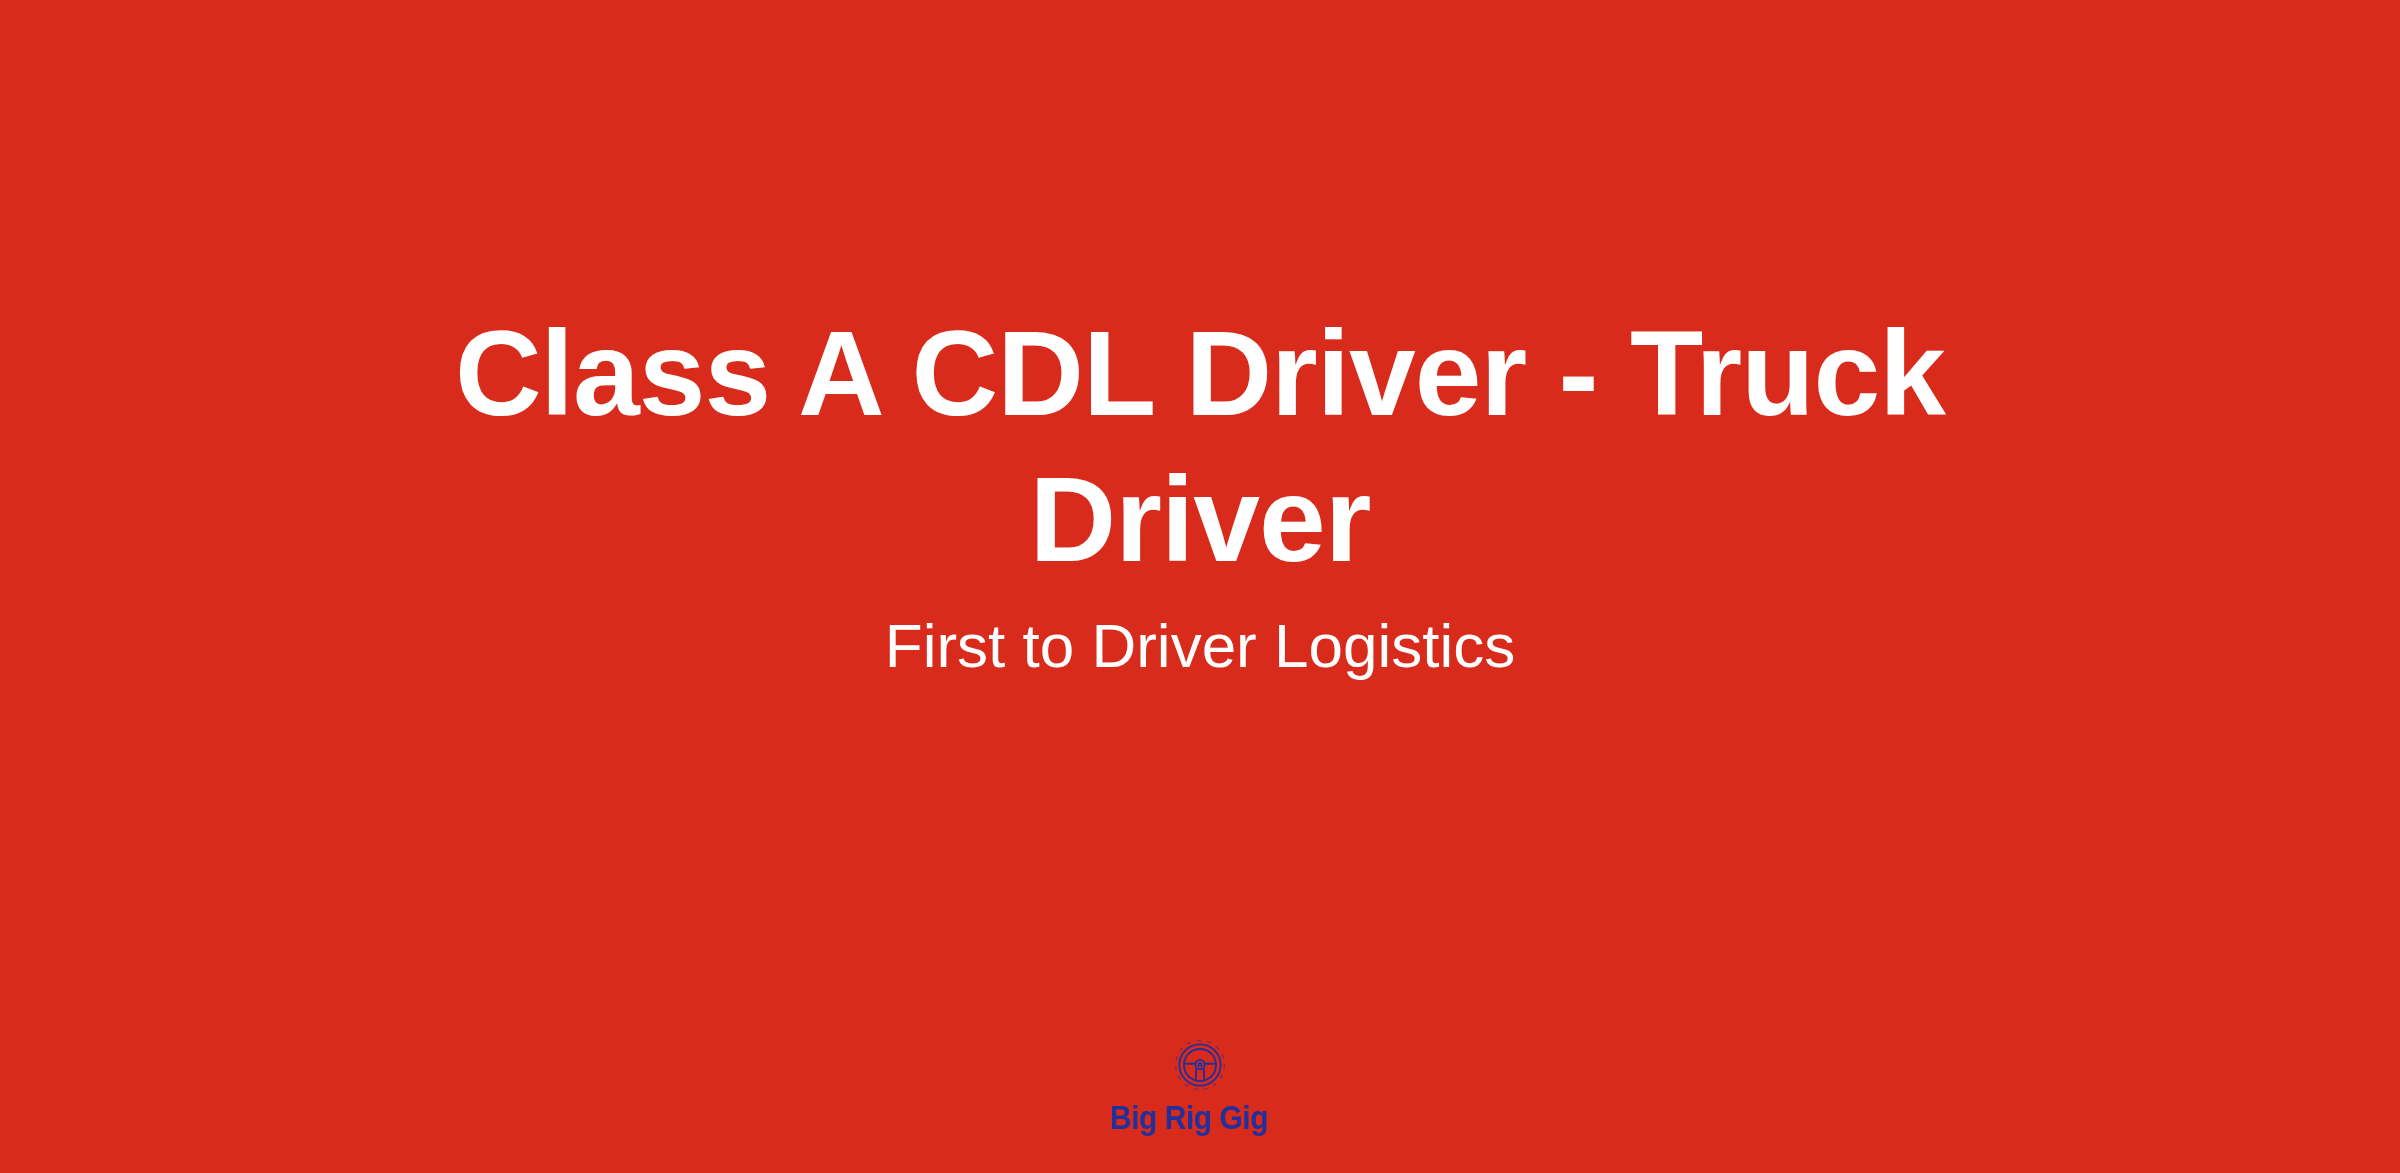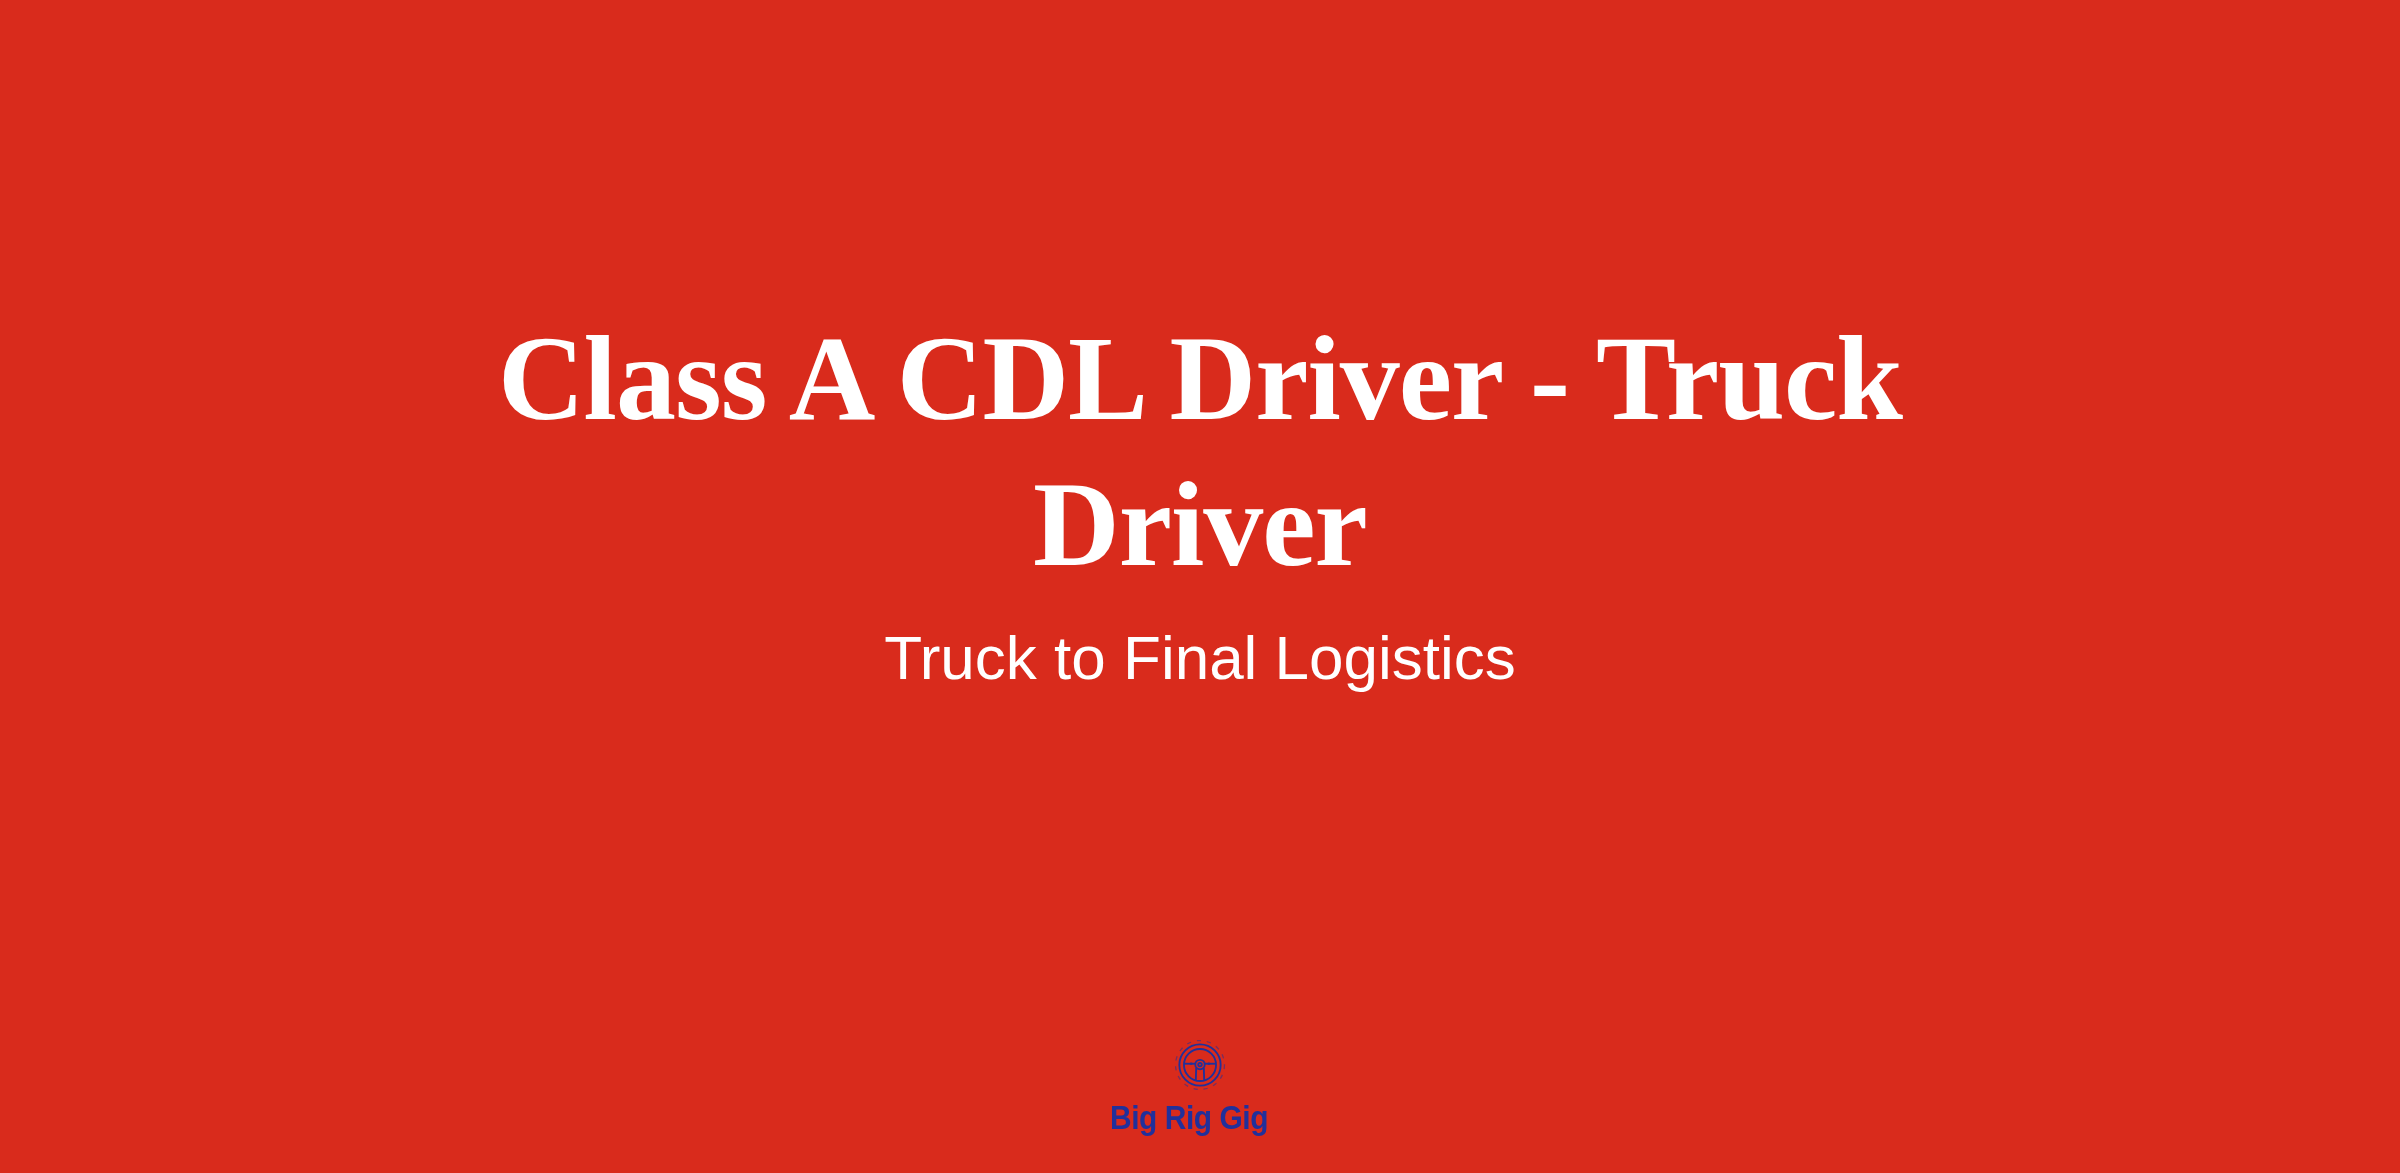--- a/index.html
+++ b/index.html
@@ -31,25 +31,25 @@
     right: 0;
     top: 300px;
     display: flex;
     flex-direction: column;
     align-items: center;
     justify-content: flex-start;
   }
 
   .job-title {
     width: 1500px;
-    margin: 6px;
+    margin: 0;
     padding: 0;
     text-align: center;
     color: #ffffff;
-    font-family: Liberation Serif, serif;
+    font-family: Liberation Sans, sans-serif;
     font-size: 120px;
     font-weight: bold;
     line-height: 1.22;
     letter-spacing: -1px;
     white-space: normal;
   }
 
   .company-name {
     margin: 14px 0 0 0;
     padding: 0;
@@ -94,21 +94,21 @@
     white-space: nowrap;
   }
 </style>
 </head>
 <body>
 
 <div class="job-card">
 
   <div class="hero">
     <h1 class="job-title">Class A CDL Driver - Truck Driver</h1>
-    <p class="company-name">Truck to Final Logistics</p>
+    <p class="company-name">First to Driver Logistics</p>
   </div>
 
   <div class="brand-lockup">
     <span class="wheel-icon">
       <svg viewBox="0 0 64 64" width="54" height="54" aria-hidden="true">
         <g fill="none" stroke="#21309b" stroke-width="2.2">
 
           <circle cx="32" cy="32" r="29" stroke-width="1.5" stroke-dasharray="5 7" opacity="0.55"></circle>
 
           <circle cx="32" cy="32" r="24.5"></circle>

